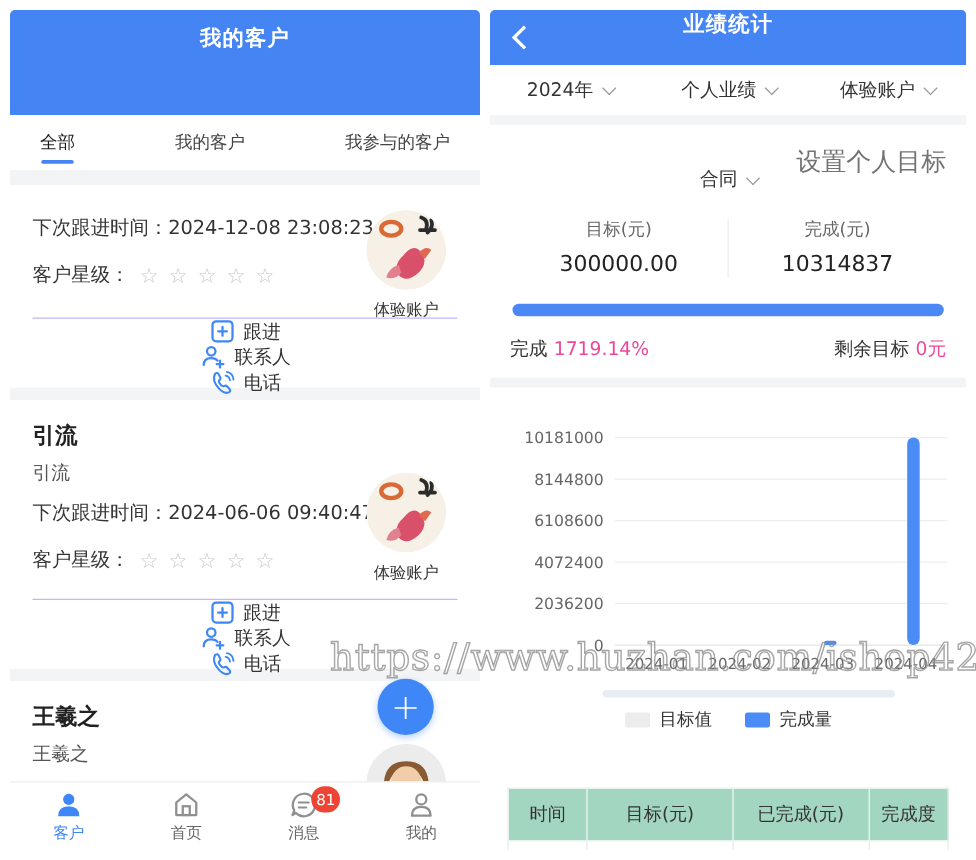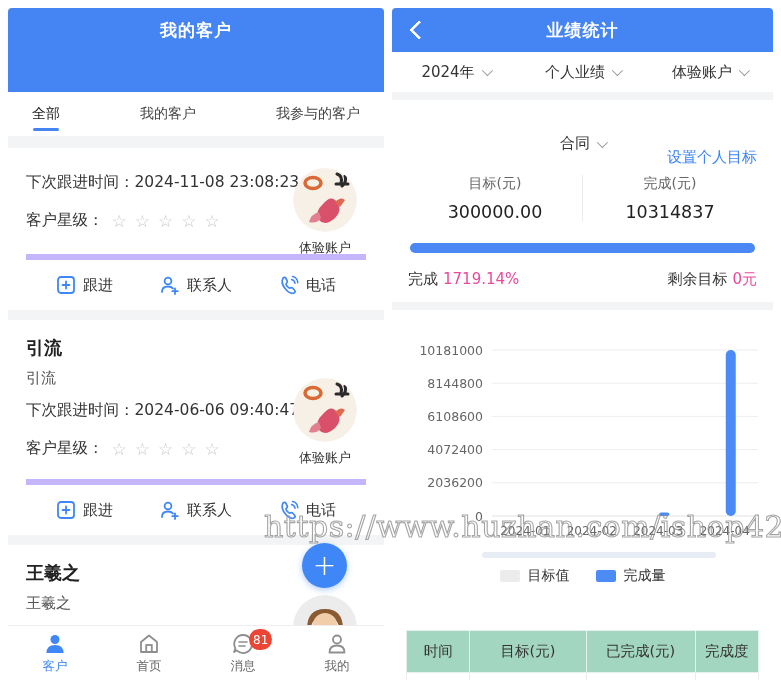--- a/index.html
+++ b/index.html
@@ -32,39 +32,39 @@
   .follow-row { font-size:15.5px; color:#333; }
   .card-1 .follow-row { padding-top:24px; }
   .card-2 .follow-row { margin-top:12px; }
   .star-row { margin-top:17px; font-size:15.5px; color:#333; display:flex; align-items:center; }
   .stars { color:#c9c9c9; font-size:17px; letter-spacing:8px; margin-left:8px; }
   .avatar-wrap { position:absolute; right:22px; top:20px; width:74px; text-align:center; }
   .card-2 .avatar-wrap { top:58px; }
   .card-3 .avatar-wrap { top:50px; }
   .avatar { width:64px; height:64px; border-radius:50%; overflow:hidden; margin:0 auto; display:block; }
   .avatar-tag { margin-top:7px; font-size:13px; color:#333; white-space:nowrap; }
-  .card-footer { position:absolute; left:18px; right:18px; bottom:0; border-top:6px solid #c4b5fd; height:56px; display:flex; align-items:center; justify-content:space-between; padding:0 30px; }
+  .card-footer { position:absolute; left:18px; right:18px; bottom:0; border-top:1px solid #c4b5fd; height:56px; display:flex; align-items:center; justify-content:space-between; padding:0 30px;flex-direction:column; }
   .action { display:flex; align-items:center; gap:7px; font-size:15px; color:#333; cursor:pointer; }
   .l-tabbar { position:absolute; left:0; right:0; bottom:0; height:55px; background:#fff; border-top:1px solid #ededed; display:flex; z-index:5; }
   .tab-item { flex:1; display:flex; flex-direction:column; align-items:center; justify-content:center; gap:2px; font-size:12.5px; color:#666; position:relative; cursor:pointer; }
   .tab-item.active { color:#3f87f6; }
   .badge { position:absolute; top:3px; left:calc(50% + 6px); min-width:21px; height:21px; border-radius:11px; background:#ee4433; color:#fff; font-size:12px; display:flex; align-items:center; justify-content:center; padding:0 4px; }
   .fab { position:absolute; left:294px; top:535px; width:45px; height:45px; border-radius:50%; background:#3f87f6; color:#fff; display:flex; align-items:center; justify-content:center; font-size:28px; font-weight:300; z-index:6; box-shadow:0 2px 6px rgba(63,135,246,.4); cursor:pointer; }
 
   
-  .r-header { height:44px; background:#4484f3; border-radius:4px 4px 0 0; position:relative; display:flex; align-items:center; justify-content:center; }
+  .r-header { height:44px; background:#4484f3; border-radius:4px 4px 0 0; position:relative; display:flex; align-items:flex-start; justify-content:center; }
   .r-title { color:#fff; font-size:17px; font-weight:bold; letter-spacing:1px; }
   .back-btn { position:absolute; left:14px; top:12px; width:20px; height:20px; cursor:pointer; }
   .back-btn::before { content:""; position:absolute; left:6px; top:3px; width:11px; height:11px; border-left:3px solid #fff; border-bottom:3px solid #fff; transform:rotate(45deg); border-radius:1px; }
   .r-filters { height:40px; display:flex; align-items:center; background:#fff; }
   .r-filter { flex:1; display:flex; align-items:center; justify-content:center; font-size:15px; color:#333; cursor:pointer; }
   .chev { width:8px; height:8px; border-right:1.6px solid #999; border-bottom:1.6px solid #999; transform:rotate(45deg) translateY(-2px); display:inline-block; margin-left:7px; }
   .band8 { height:8px; background:#f3f4f6; }
   .r-goal { background:#fff; height:202px; position:relative; padding:0 16px; }
-  .set-goal { position:absolute; top:16px; right:16px; font-size:15px; color:#3b82f6; cursor:pointer;margin-top:32px; }
+  .set-goal { position:absolute; top:16px; right:16px; font-size:20px; color:#737373; cursor:pointer; }
   .category-row { text-align:center; padding-top:34px; font-size:15px; color:#333; }
   .stats { display:flex; margin-top:22px; }
   .stat { flex:1; text-align:center; }
   .stat:first-child { border-right:1px solid #ececec; }
   .stat-label { font-size:14px; color:#666; }
   .stat-value { margin-top:9px; font-size:17.5px; color:#222; font-weight:500; }
   .progress { margin:21px 2px 0; height:10px; border-radius:5px; background:#4b87f5; }
   .goal-foot { display:flex; justify-content:space-between; margin-top:17px; font-size:15px; color:#333; }
   .goal-foot .blue { color:#ec4899; margin-left:5px; }
   .r-chart { background:#fff; height:292px; }
@@ -100,21 +100,21 @@
     <div class="l-tabs">
       <div class="l-tab active">全部</div>
       <div class="l-tab">我的客户</div>
       <div class="l-tab">我参与的客户</div>
     </div>
 
     <div class="band"></div>
 
     <div class="card card-1">
       <div class="follow-row">
-        <span>下次跟进时间：</span><span>2024-11-08 23:08:23</span>
+        <span>下次跟进时间：</span><span>2024-12-08 23:08:23</span>
       </div>
       <div class="star-row">
         <span>客户星级：</span>
         <span class="stars">☆☆☆☆☆</span>
       </div>
       <div class="avatar-wrap">
         <svg class="avatar" viewBox="0 0 64 64">
             <circle cx="32" cy="32" r="32" fill="#f6f0e6"></circle>
             <ellipse cx="20" cy="15" rx="8" ry="5.5" fill="none" stroke="#d96a35" stroke-width="3.5"></ellipse>
             <path d="M44 6 q6 2 4 9 M52 8 q2 6 -3 10 M43 16 h12" stroke="#2b2b2b" stroke-width="3" fill="none" stroke-linecap="round"></path>

